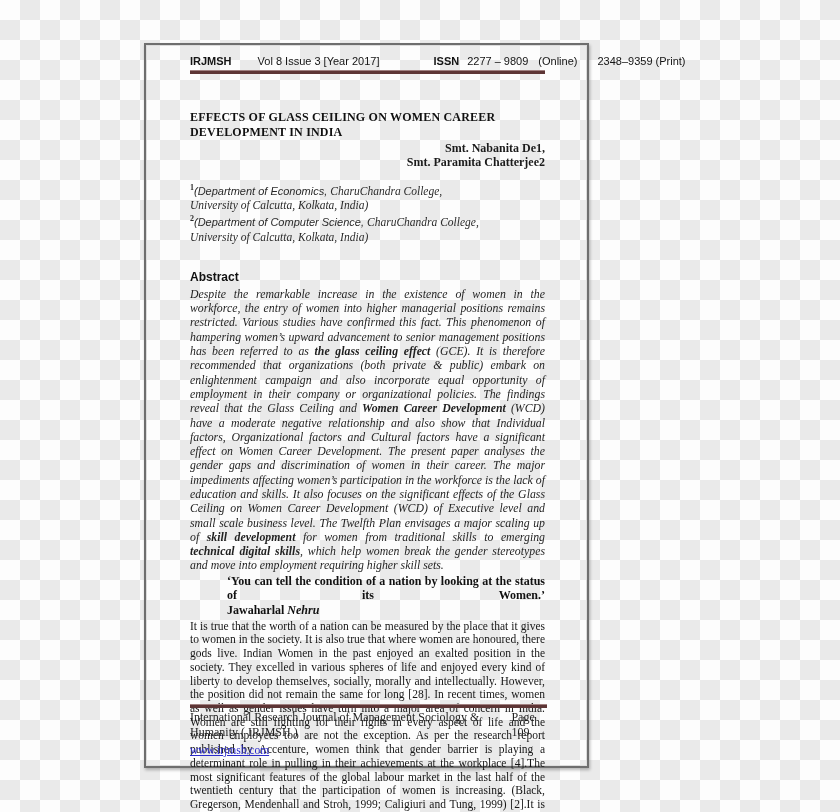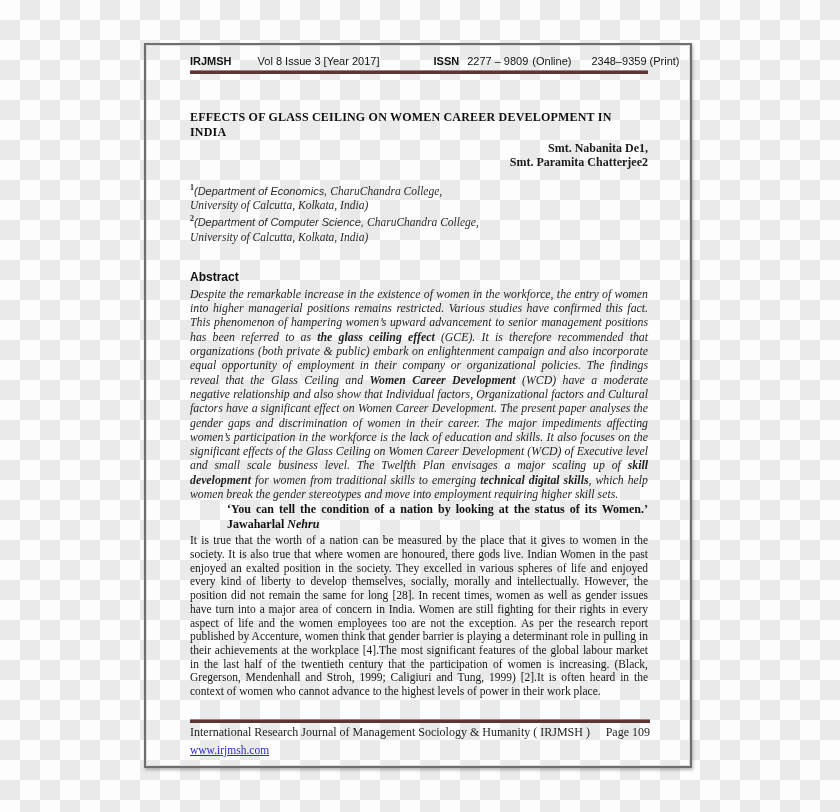--- a/index.html
+++ b/index.html
@@ -7,37 +7,37 @@
     position:relative;
     width:840px;height:812px;
     background: repeating-conic-gradient(#eaeaea 0% 25%, #fdfdfd 0% 50%);
     background-size:40px 40px;
     overflow:hidden;
     font-family:"Liberation Serif","DejaVu Serif",serif;
     color:#1b1b1b;
   }
   .page{
     position:absolute;left:144px;top:43px;
-    width:548px;height:725px;
+    width:445px;height:725px;
     box-sizing:border-box;
     border:2px solid #6e6e6e;
     box-shadow:1px 2px 3px rgba(0,0,0,0.28), inset 0 0 0 1px #dcdcdc;
     padding:10px 42px 0 44px;
   }
   
   .jheader{
     display:flex;align-items:baseline;
     font-family:"Liberation Sans","DejaVu Sans",sans-serif;
     font-size:11px;color:#141414;white-space:nowrap;
   }
   .jheader .b{font-weight:bold;}
   .h-vol{margin-left:26px;}
   .h-issn{margin-left:54px;}
   .h-num{margin-left:8px;}
-  .h-online{margin-left:4px;}
+  .h-online{margin-left:10px;}
   .h-print{margin-left:20px;}
   .rule{
     height:3px;margin-top:3px;
     background:#5d3535;border-top:1px solid #a08080;
   }
   
   .title{
     margin-top:36px;
     font-size:12px;font-weight:bold;letter-spacing:.2px;color:#111;
   }

